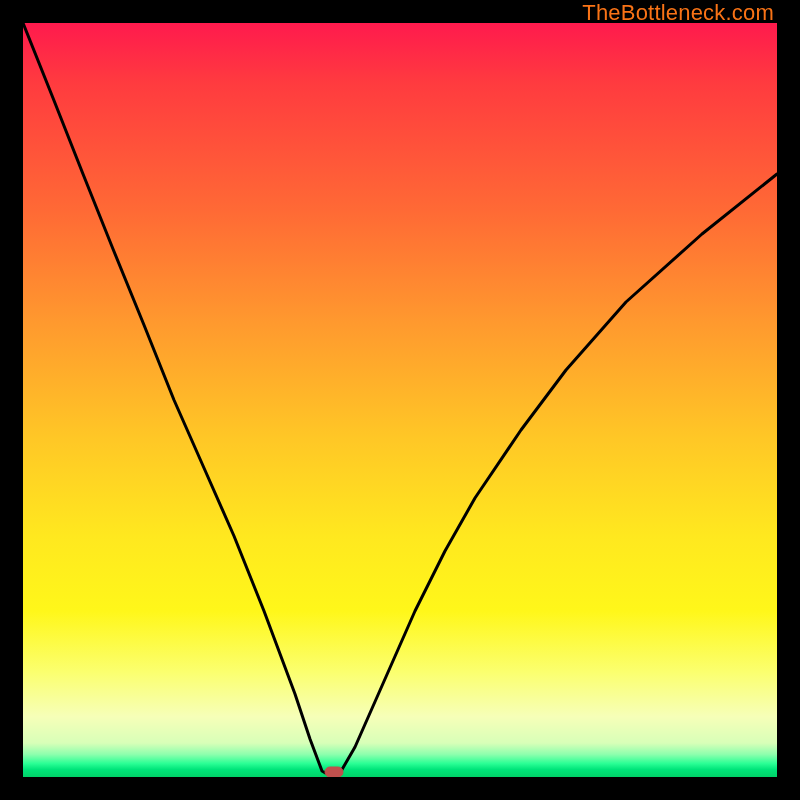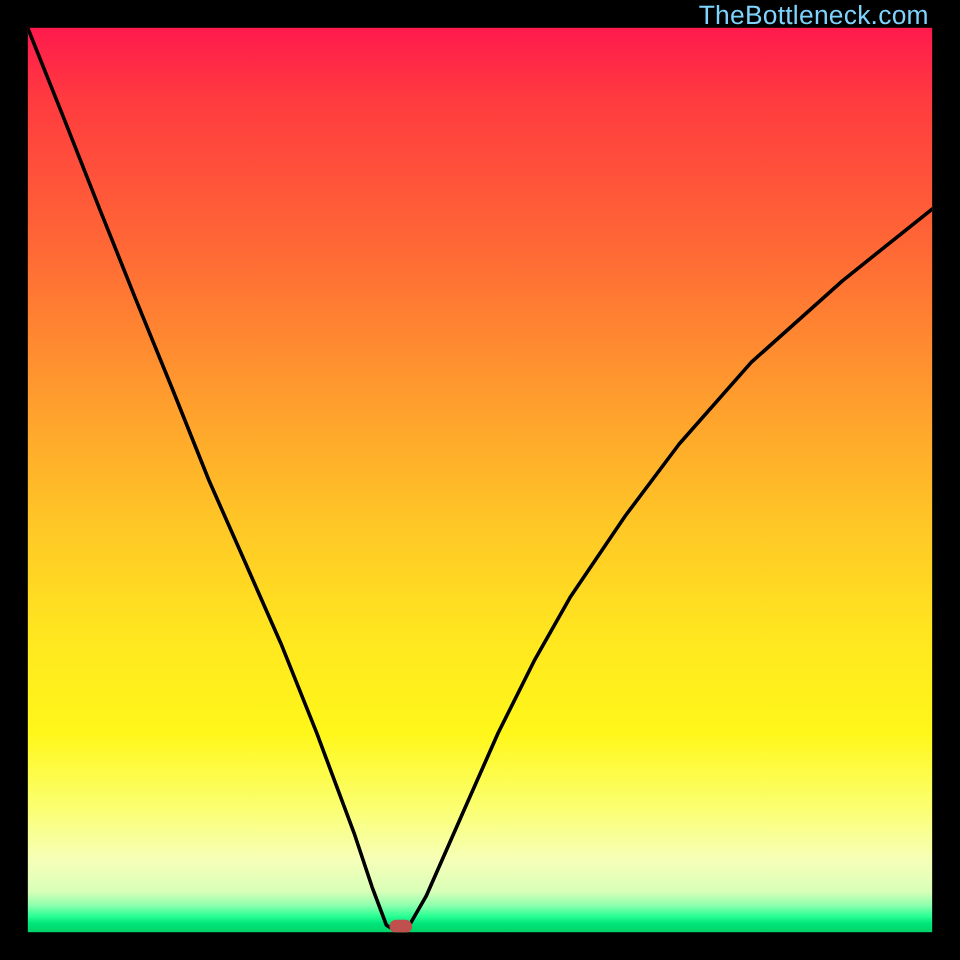--- a/index.html
+++ b/index.html
@@ -61,21 +61,21 @@
   }
   .marker {
     fill: #c0504d;
     stroke: #c0504d;
     stroke-width: 1;
   }
   .watermark {
     position: absolute;
     top: 0;
     right: 26px;
-    color: #7dd3fc;
+    color: #f97316;
     font-size: 22px;
     font-weight: 500;
     letter-spacing: 0.2px;
     user-select: none;
   }
 </style>
 </head>
 <body>
 
 <div class="frame">

